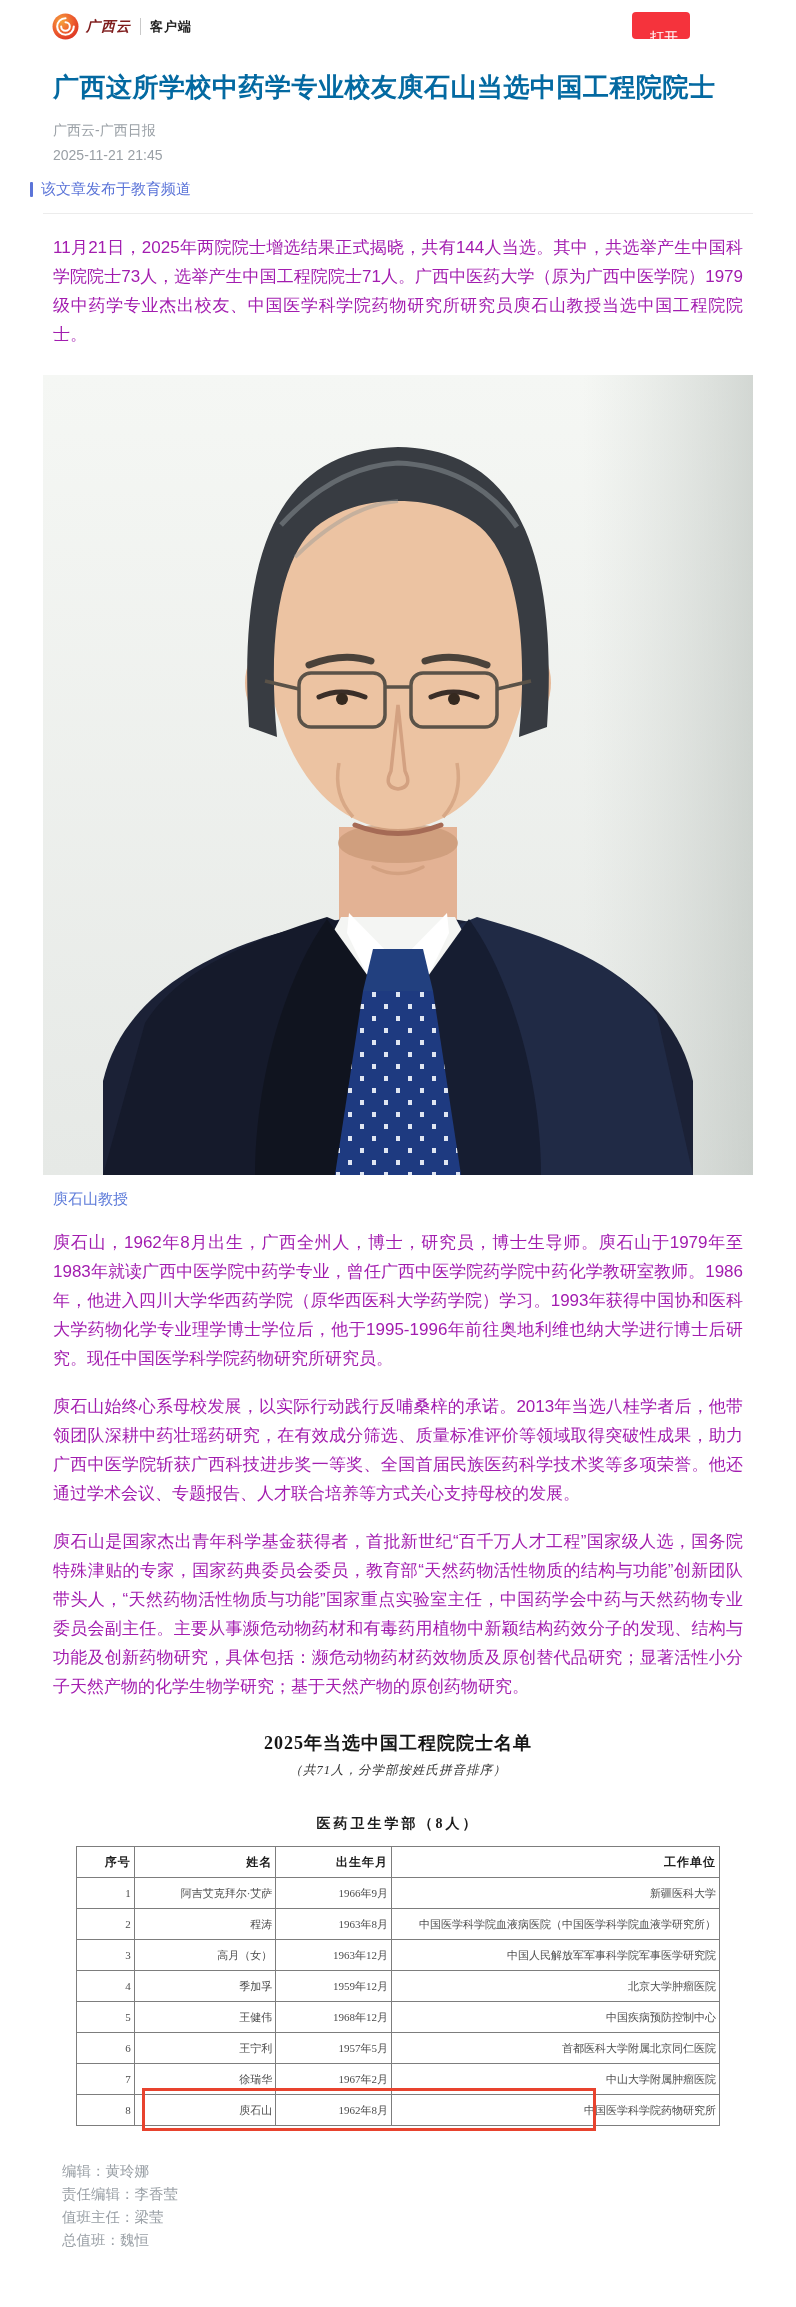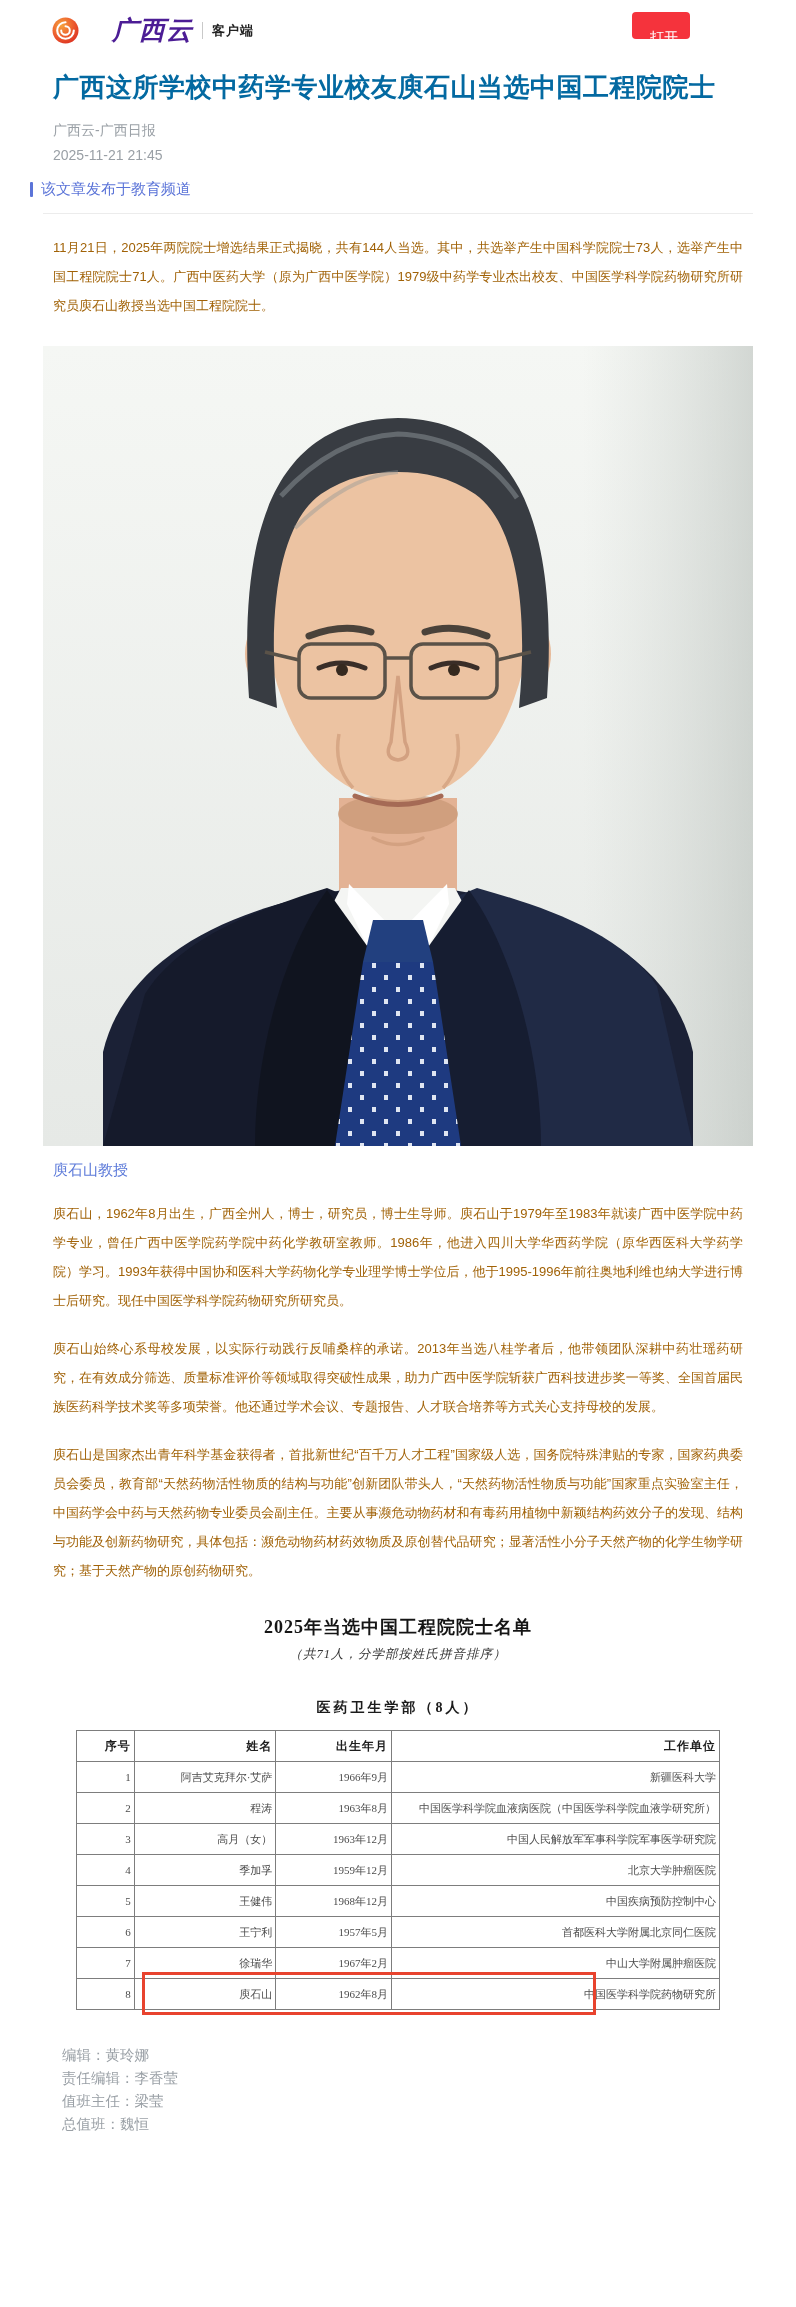--- a/index.html
+++ b/index.html
@@ -3,36 +3,36 @@
 <meta charset="utf-8">
 <style>
   html,body{margin:0;padding:0;background:#fff;}
   body{width:796px;font-family:"Liberation Sans","DejaVu Sans",sans-serif;color:#3c3c3c;}
   .page{width:796px;overflow:hidden;background:#fff;}
 
   
   .banner{height:54px;position:relative;}
   .logo{position:absolute;left:52px;top:13px;display:flex;align-items:center;gap:7px;cursor:pointer;}
   .logo-swirl{width:27px;height:27px;display:block;}
-  .logo-name{font-family:"Liberation Serif","DejaVu Serif",serif;font-weight:900;font-style:italic;font-size:26px;color:#4c1d95;letter-spacing:1px;margin-left:26px;}
+  .logo-name{font-family:"Liberation Serif","DejaVu Serif",serif;font-weight:900;font-style:italic;font-size:14px;color:#7f1d1d;letter-spacing:1px;}
   .logo-div{width:1px;height:17px;background:#c9c9c9;margin:0 2px;}
   .logo-suffix{font-size:13px;font-weight:700;color:#222;letter-spacing:1px;}
   .open-btn{position:absolute;left:632px;top:12px;width:58px;height:27px;background:#f5333c;color:#fff;
     border:none;border-radius:4px;font-size:14px;font-family:inherit;line-height:27px;text-align:right;cursor:pointer;padding:12px;}
 
   
   .article{padding:0;}
   h1.title{margin:14px 53px 0;font-size:26px;line-height:38px;font-weight:800;color:#0369a1;letter-spacing:.5px;}
   .meta-source{margin:16px 53px 0;font-size:14px;color:#9aa0a6;}
   .meta-time{margin:7px 53px 0;font-size:14px;color:#9aa0a6;}
   .channel-note{margin:17px 30px 0;display:flex;align-items:center;gap:8px;font-size:15px;color:#5b74d8;}
   .channel-bar{width:3px;height:15px;background:#5b74d8;border-radius:1px;}
   hr.rule{border:none;border-top:1px solid #ececec;margin:14px 43px 0;}
 
-  p.para{margin:19px 53px 0;font-size:13px;line-height:29px;color:#a16207;text-align:justify;}
+  p.para{margin:19px 53px 0;font-size:17px;line-height:29px;color:#a21caf;text-align:justify;}
 
   
   figure.photo{margin:26px 43px 0;width:710px;height:800px;}
   figure.photo svg{display:block;width:710px;height:800px;}
   .caption{margin:15px 53px 0;font-size:15px;color:#5b79d9;}
 
   
   .table-image{width:644px;margin:22px auto 0;font-family:"Liberation Serif","DejaVu Serif",serif;color:#333;background:#fff;padding-top:8px;}
   .ti-title{text-align:center;font-size:18px;font-weight:800;color:#151515;letter-spacing:1px;}
   .ti-subtitle{text-align:center;font-size:12.5px;font-style:italic;color:#333;margin-top:7px;letter-spacing:1px;}

